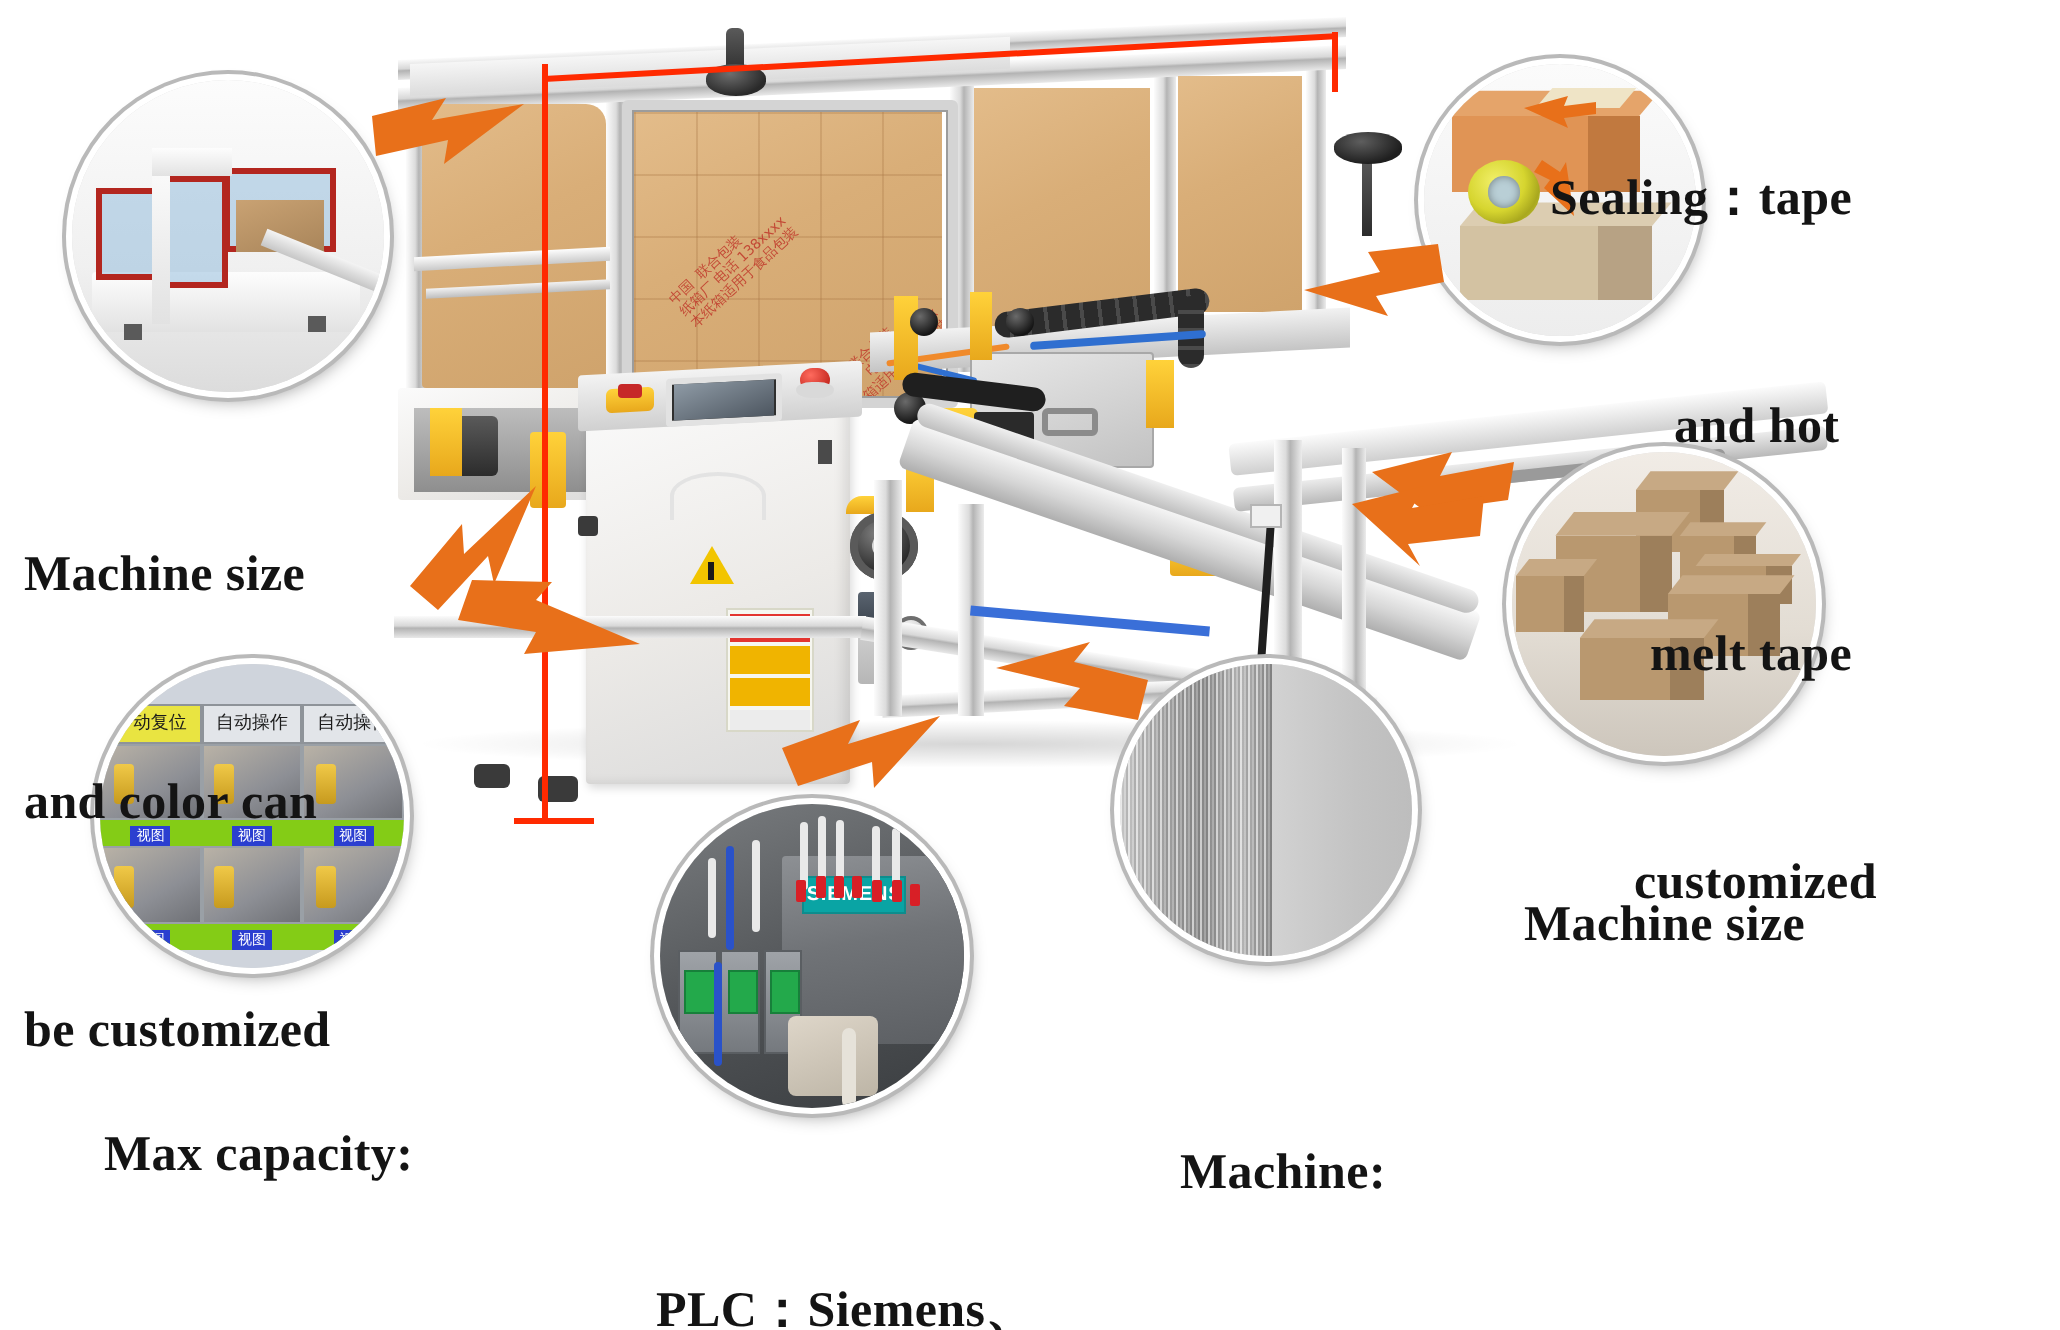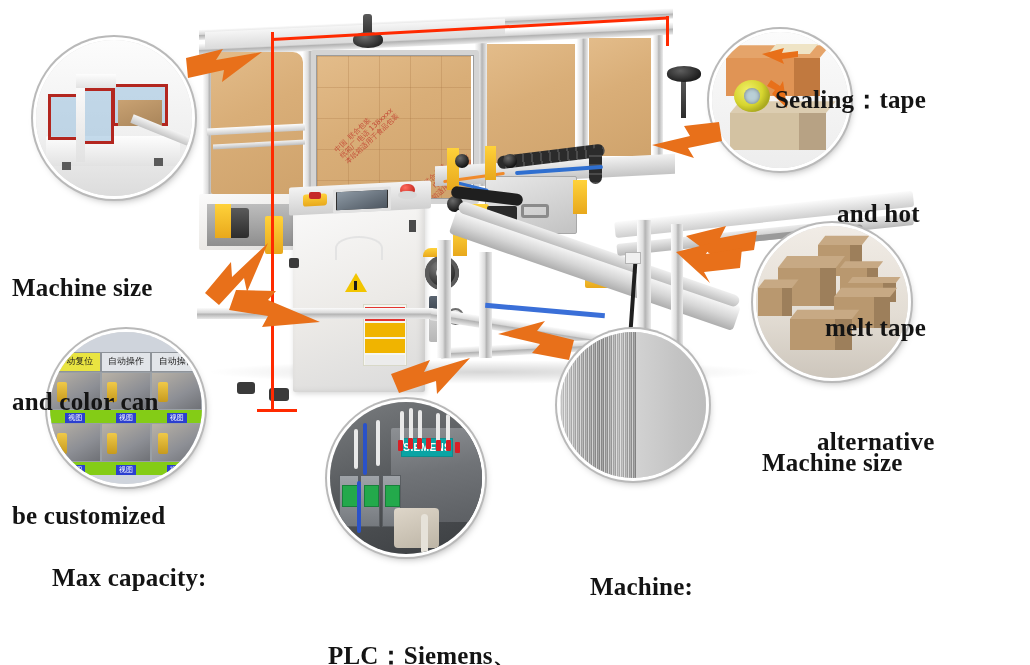--- a/index.html
+++ b/index.html
@@ -473,21 +473,21 @@
   <div class="callout" style="left:12px;top:193px;">
     <span class="ln">Machine size</span>
     <span class="ln">and color can</span>
     <span class="ln">be customized</span>
   </div>
 
   <div class="callout" style="left:775px;top:5px;">
     <span class="ln">Sealing：tape</span>
     <span class="ln" style="padding-left:62px;">and hot</span>
     <span class="ln" style="padding-left:50px;">melt tape</span>
-    <span class="ln" style="padding-left:42px;">alternative</span>
+    <span class="ln" style="padding-left:42px;">customized</span>
   </div>
 
   <div class="callout" style="left:762px;top:368px;">
     <span class="ln">Machine size</span>
   </div>
 
   <div class="callout" style="left:590px;top:492px;">
     <span class="ln">Machine:</span>
     
     

